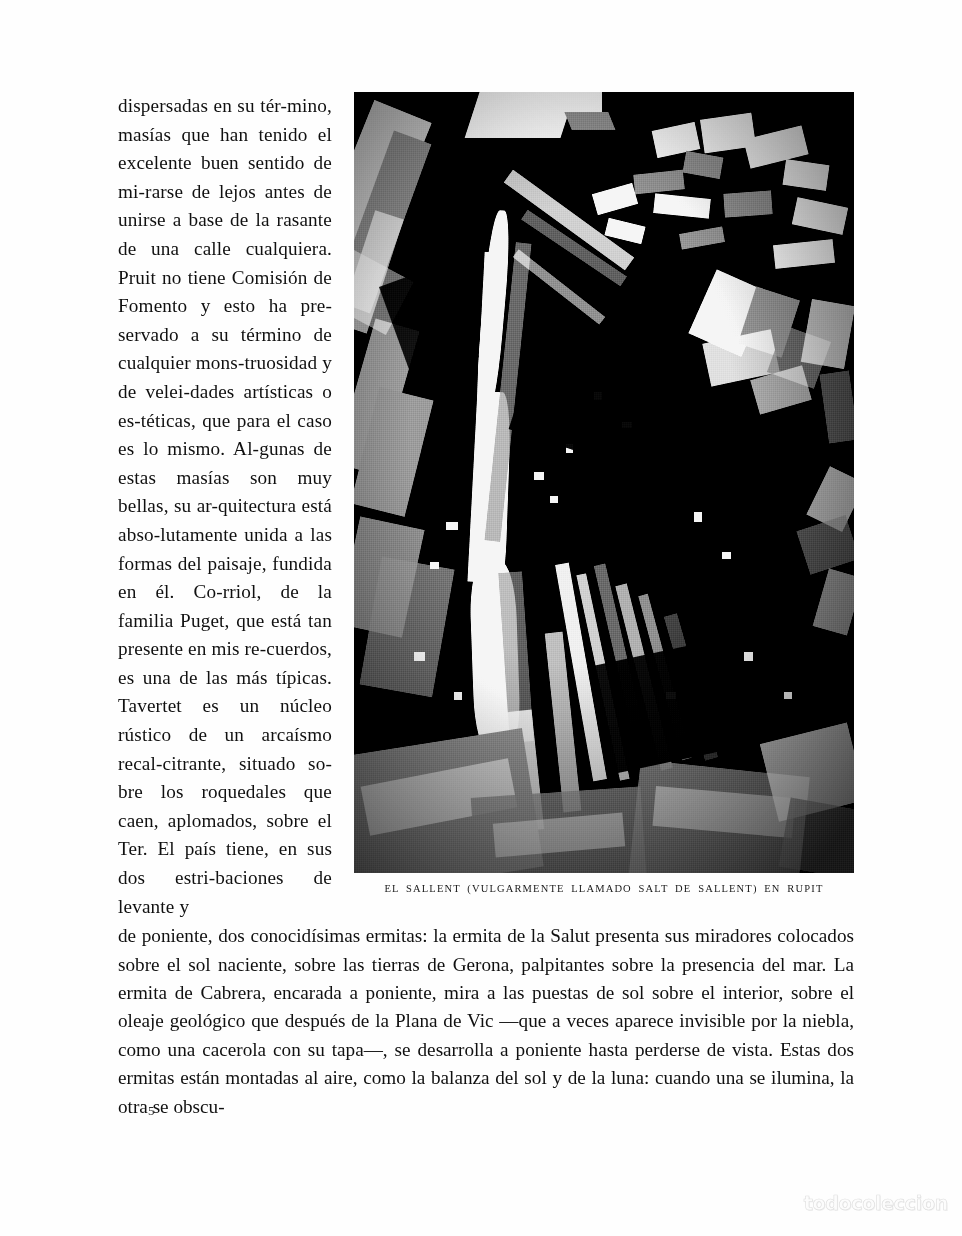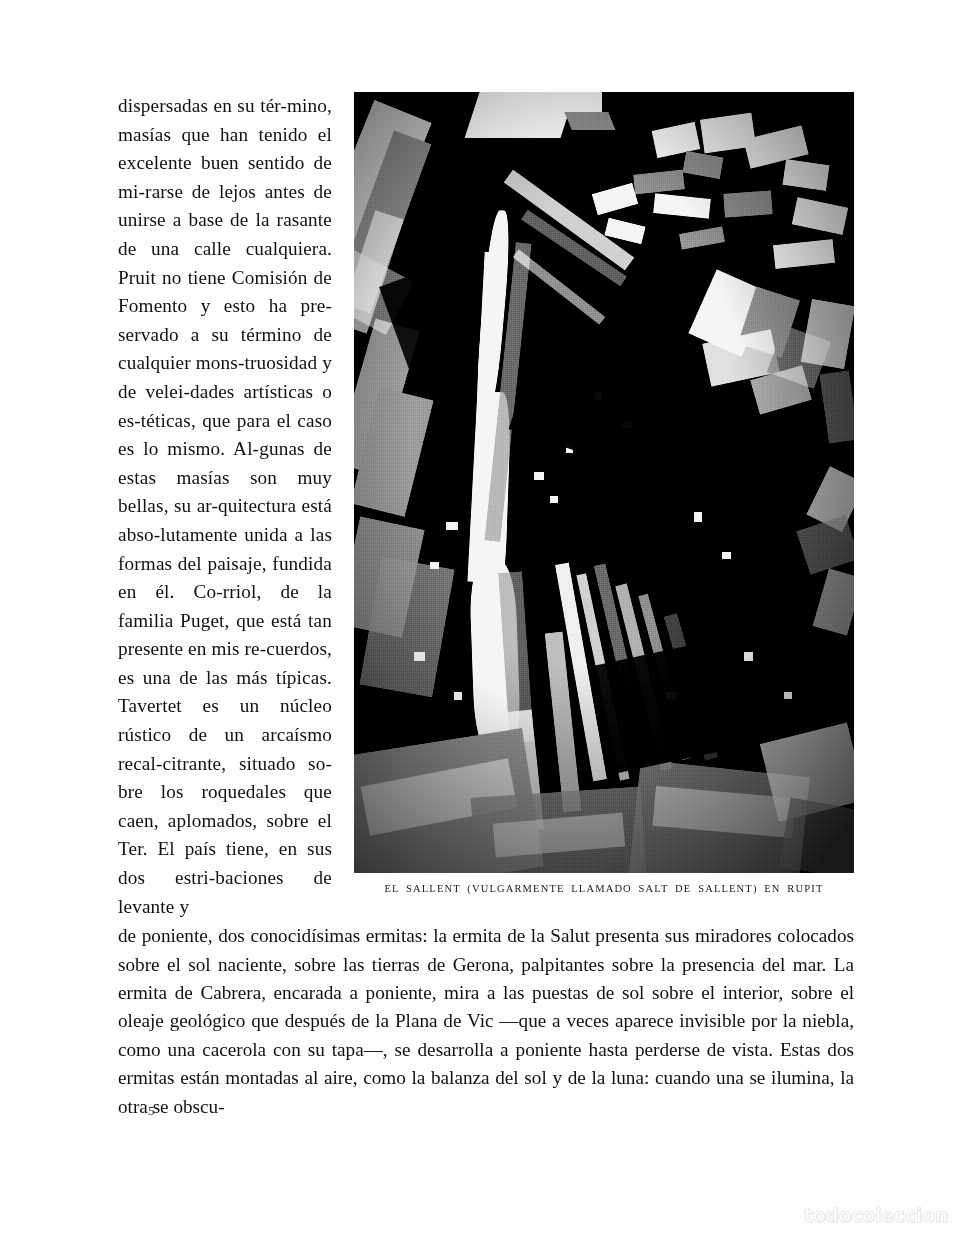--- a/index.html
+++ b/index.html
@@ -123,21 +123,21 @@
     left: 148px;
     top: 1103px;
     font-size: 13px;
     color: #2a2a2a;
   }
 
   
   #watermark {
     position: absolute;
     right: 14px;
-    bottom: 10px;
+    bottom: 22px;
     font-family: "DejaVu Sans", sans-serif;
     font-size: 19px;
     font-weight: bold;
     letter-spacing: -0.3px;
     color: rgba(255,255,255,0.92);
     text-shadow:
       0 0 1px rgba(0,0,0,0.12),
       1px 1px 0 rgba(0,0,0,0.05);
     opacity: 0.95;
     -webkit-text-stroke: 0.6px rgba(220,220,220,0.9);

